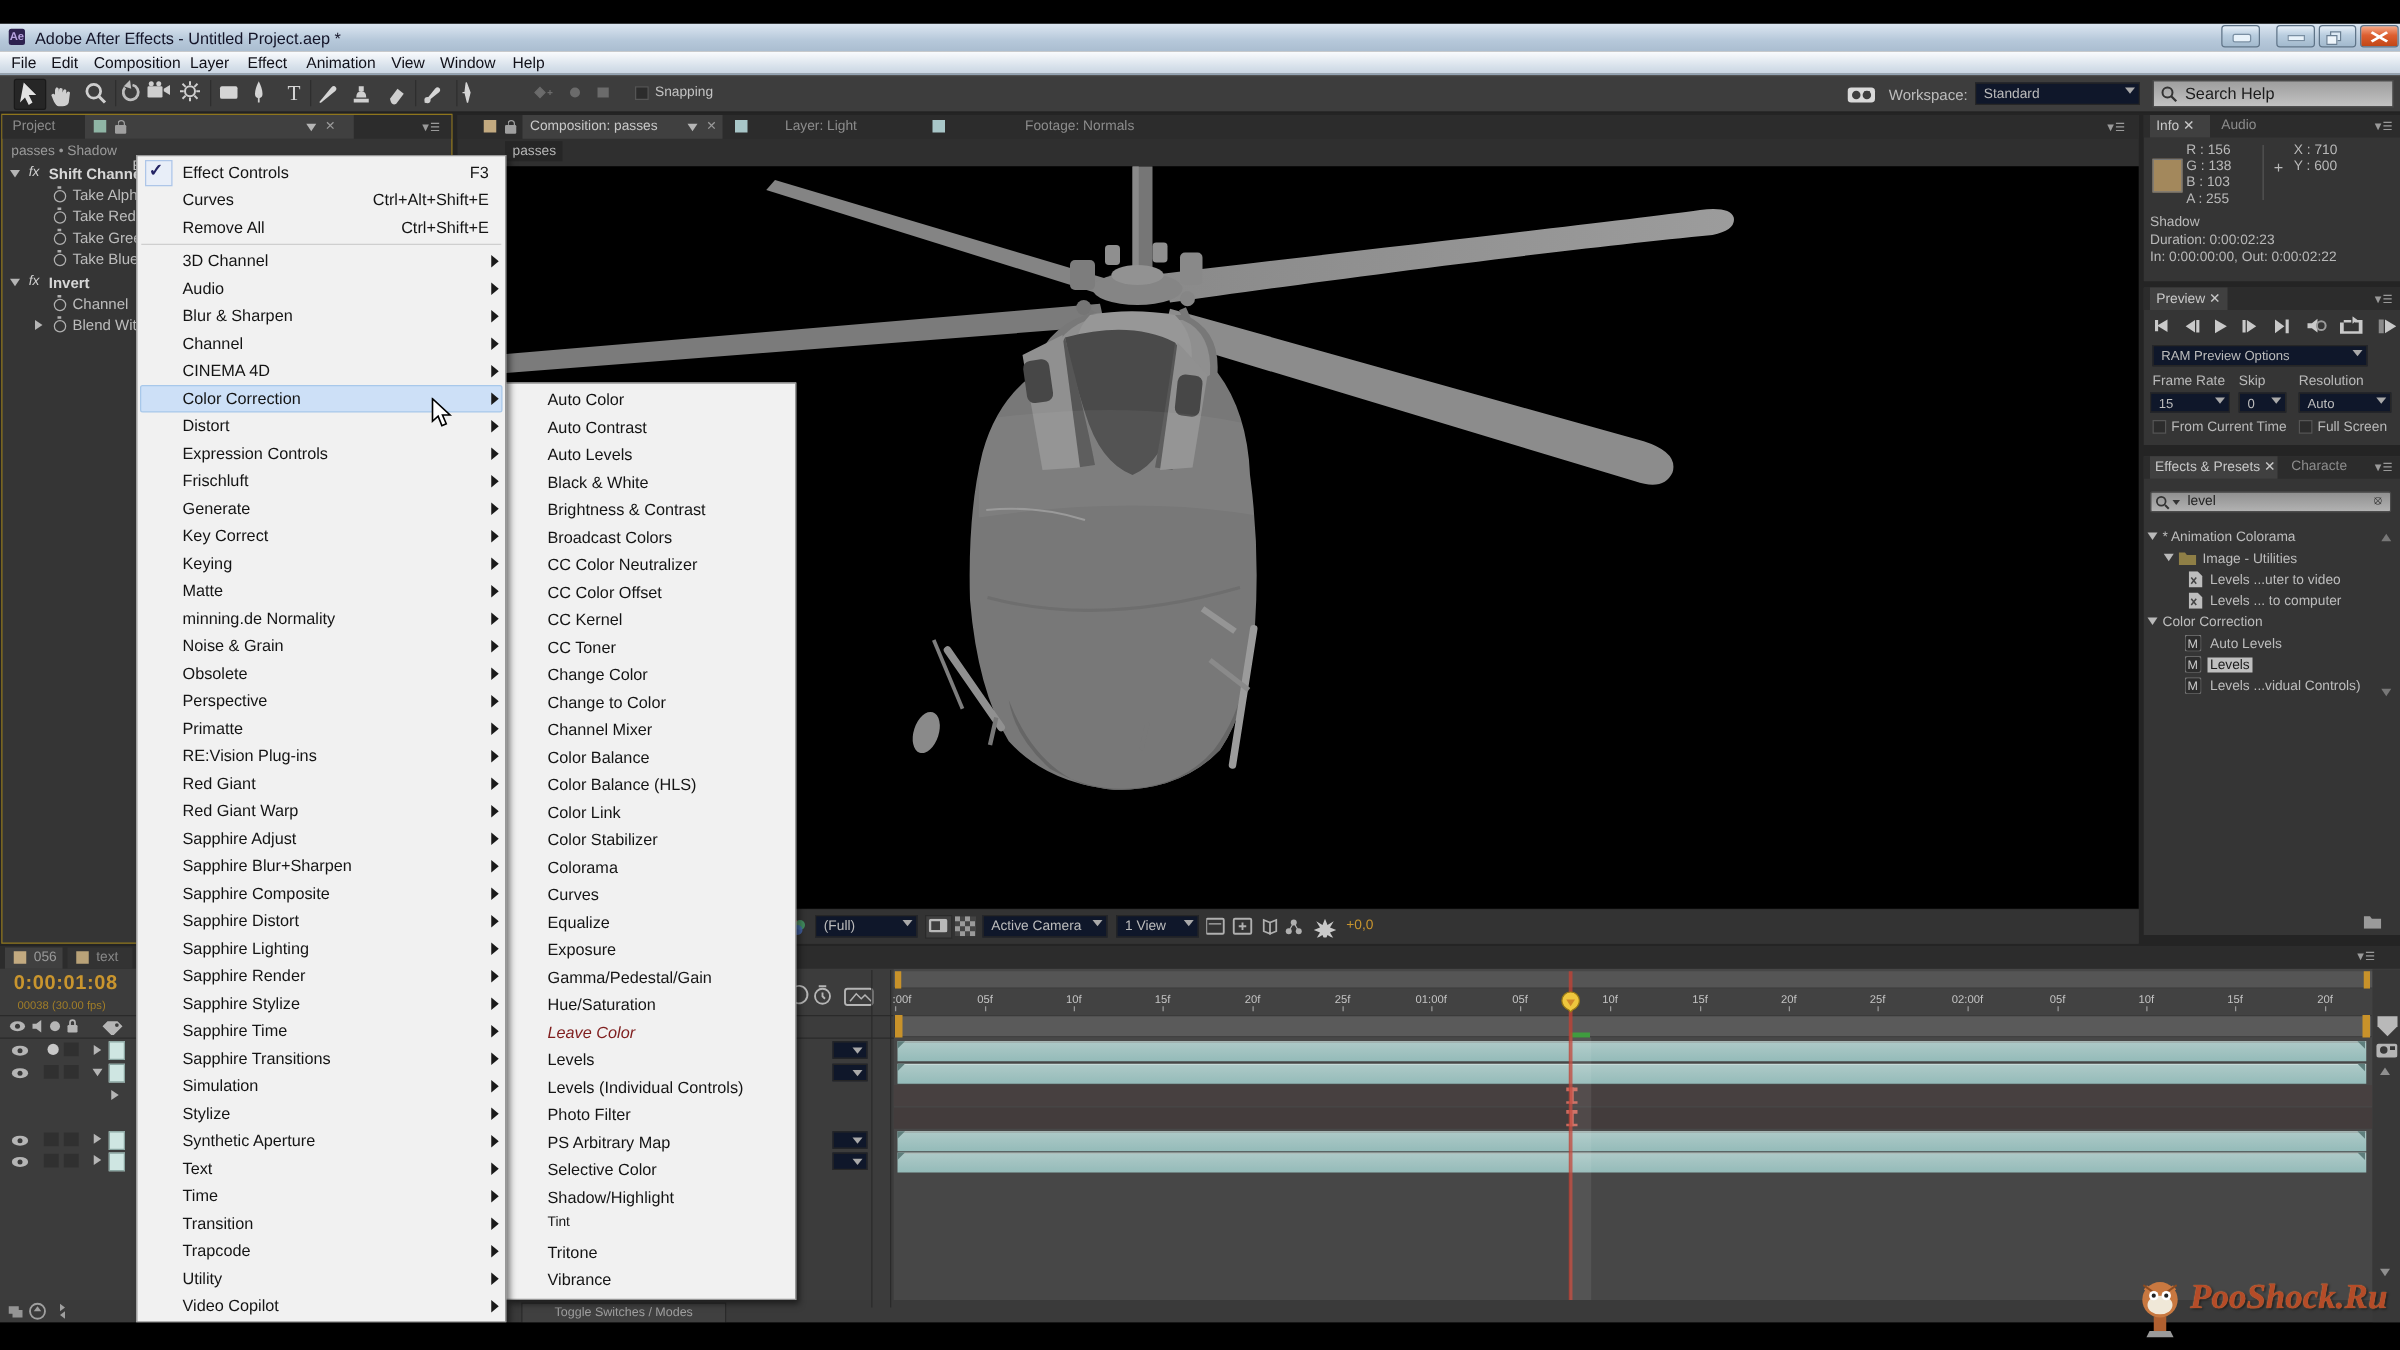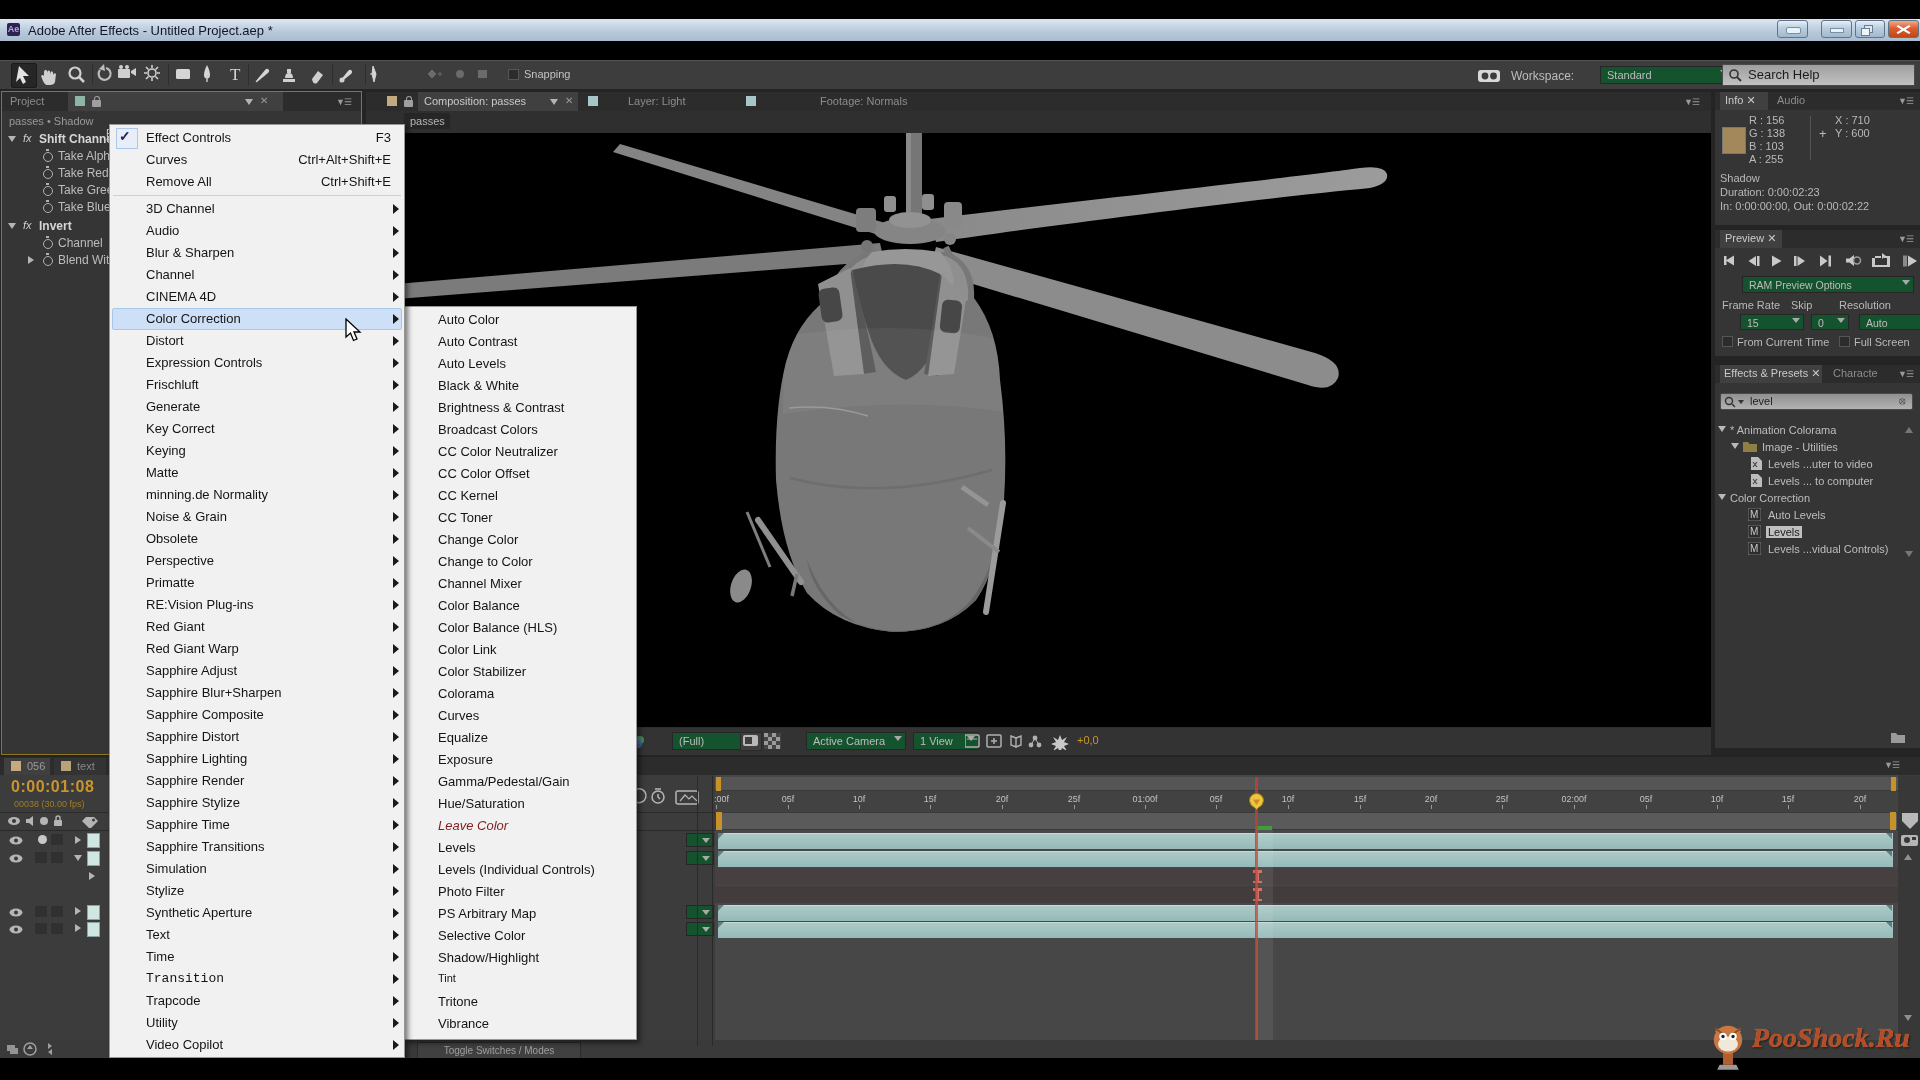--- a/index.html
+++ b/index.html
@@ -2,21 +2,21 @@
 <html><head><meta charset="utf-8">
 <style>
 html,body{margin:0;padding:0;background:#000;}
 #root{position:relative;width:1920px;height:1080px;overflow:hidden;background:#000;
  font-family:"Liberation Sans",sans-serif;filter:blur(0.4px);}
 .a{position:absolute;white-space:nowrap;}
 .sw{position:absolute;width:10px;height:10px;}
 .lk{position:absolute;width:9px;height:7px;background:#9f9f9f;border-radius:1px;}
 .lk:before{content:"";position:absolute;left:1.5px;top:-4px;width:4px;height:4px;border:1.5px solid #9f9f9f;border-bottom:none;border-radius:3px 3px 0 0;}
 .pmenu{position:absolute;color:#9a9a9a;font-size:9px;letter-spacing:-1px;}
-.dd{position:absolute;background:#14532d;border:1px solid #262626;box-sizing:border-box;color:#bcbcbc;margin-left:20px;}
+.dd{position:absolute;background:#0f172a;border:1px solid #262626;box-sizing:border-box;color:#bcbcbc;}
 .dd .v{position:absolute;left:6px;top:2px;font-size:11px;}
 .dd .c{position:absolute;right:3px;top:3px;width:0;height:0;border-left:4px solid transparent;border-right:4px solid transparent;border-top:5px solid #a9a9a9;}
 .cb{position:absolute;width:9px;height:9px;background:#2c2c2c;border:1px solid #555;}
 .tri-r{position:absolute;width:0;height:0;border-top:4px solid transparent;border-bottom:4px solid transparent;border-left:6px solid #b5b5b5;}
 .tri-d{position:absolute;width:0;height:0;border-left:4px solid transparent;border-right:4px solid transparent;border-top:6px solid #b5b5b5;}
 .stw{position:absolute;width:8px;height:8px;border:1.5px solid #b0b0b0;border-radius:50%;}
 .stw:before{content:"";position:absolute;left:2px;top:-4px;width:3px;height:2px;background:#b0b0b0;}
 </style></head><body>
 <div id="root">
 
@@ -27,20 +27,31 @@
 <div class="a" style="left:1821px;top:20px;width:31px;height:18px;border-radius:3px;border:1px solid #5f7488;box-sizing:border-box;background:linear-gradient(#e6eff8,#b9cddf 45%,#a2b9cd);"></div>
 <div class="a" style="left:1855px;top:20px;width:30px;height:18px;border-radius:3px;border:1px solid #5f7488;box-sizing:border-box;background:linear-gradient(#e6eff8,#b9cddf 45%,#a2b9cd);"></div>
 <div class="a" style="left:1888px;top:20px;width:31px;height:18px;border-radius:3px;border:1px solid #5f7488;box-sizing:border-box;background:linear-gradient(#f5a988,#dd5f31 45%,#c24616);"></div>
 <div class="a" style="left:1786px;top:27px;width:13px;height:5px;background:#e8f2fa;border:1px solid #7a8fa3;border-radius:2px;"></div>
 <div class="a" style="left:1830px;top:28px;width:12px;height:3px;background:#e8f2fa;border:1px solid #7a8fa3;"></div>
 <div class="a" style="left:1864px;top:25px;width:7px;height:6px;background:#dce9f4;border:1px solid #6a7f93;"></div>
 <div class="a" style="left:1861px;top:28px;width:7px;height:6px;background:#eef5fb;border:1px solid #6a7f93;"></div>
 <svg class="a" style="left:1896px;top:24px;" width="15" height="11" viewBox="0 0 15 11">
       <path d="M2 1 L7.5 4.2 13 1 14.5 2.6 9.5 5.5 14.5 8.4 13 10 7.5 6.8 2 10 0.5 8.4 5.5 5.5 0.5 2.6 Z" fill="#fff"></path>
     </svg>
+<div class="a" style="left:0;top:41px;width:1920px;height:19px;background:linear-gradient(#fbfcfe,#d6e0ea 70%,#c9d5e2);border-bottom:1px solid #93a3b3;box-sizing:border-box;">
+<span class="a" style="left:9px;top:2px;font-size:12.5px;color:#101018;">File</span>
+<span class="a" style="left:41px;top:2px;font-size:12.5px;color:#101018;">Edit</span>
+<span class="a" style="left:75px;top:2px;font-size:12.5px;color:#101018;">Composition</span>
+<span class="a" style="left:152px;top:2px;font-size:12.5px;color:#101018;">Layer</span>
+<span class="a" style="left:198px;top:2px;font-size:12.5px;color:#101018;">Effect</span>
+<span class="a" style="left:245px;top:2px;font-size:12.5px;color:#101018;">Animation</span>
+<span class="a" style="left:313px;top:2px;font-size:12.5px;color:#101018;">View</span>
+<span class="a" style="left:352px;top:2px;font-size:12.5px;color:#101018;">Window</span>
+<span class="a" style="left:410px;top:2px;font-size:12.5px;color:#101018;">Help</span>
+</div>
 <div class="a" style="left:0;top:60px;width:1920px;height:30px;background:#3d3d3d;border-top:1px solid #525252;border-bottom:1px solid #242424;box-sizing:border-box;"></div>
 <div class="a" style="left:11px;top:63px;width:24px;height:23px;background:#262626;border:1px solid #1a1a1a;border-radius:2px;"></div>
 <svg class="a" style="left:0;top:60px;" width="600" height="30" viewBox="0 0 600 30">
 <g fill="#cfcfcf" stroke="none">
 <path d="M19 6 l10 10 -6 0 3 6 -3 2 -3 -6 -4 4 z" fill="#e2e2e2"></path>
 <path d="M44 12 q1 -4 3 -1 l0 3 q0 -5 3 -3 l0 3 q1 -4 3 -2 l0 3 q1 -3 3 -1 l-1 8 q-1 3 -5 3 l-3 0 q-2 0 -4 -4 l-2 -5 q2 -2 3 0 z"></path>
 <circle cx="75" cy="13" r="5.5" fill="none" stroke="#cfcfcf" stroke-width="2.2"></circle>
 <path d="M79 17 l5 5" stroke="#cfcfcf" stroke-width="2.5"></path>
 <path d="M100 10 a6 6 0 1 0 6 -2" fill="none" stroke="#bdbdbd" stroke-width="2.2"></path>
 <path d="M104 4 l-5 5 6 2 z" fill="#bdbdbd"></path>
@@ -641,21 +652,21 @@
  <div class="a" style="left:36px;top:736px;font-size:13px;color:#141414;">Simulation</div>
  <div class="a" style="left:283px;top:739px;width:0;height:0;border-top:5px solid transparent;border-bottom:5px solid transparent;border-left:6px solid #1a1a1a;"></div>
  <div class="a" style="left:36px;top:758px;font-size:13px;color:#141414;">Stylize</div>
  <div class="a" style="left:283px;top:761px;width:0;height:0;border-top:5px solid transparent;border-bottom:5px solid transparent;border-left:6px solid #1a1a1a;"></div>
  <div class="a" style="left:36px;top:780px;font-size:13px;color:#141414;">Synthetic Aperture</div>
  <div class="a" style="left:283px;top:783px;width:0;height:0;border-top:5px solid transparent;border-bottom:5px solid transparent;border-left:6px solid #1a1a1a;"></div>
  <div class="a" style="left:36px;top:802px;font-size:13px;color:#141414;">Text</div>
  <div class="a" style="left:283px;top:805px;width:0;height:0;border-top:5px solid transparent;border-bottom:5px solid transparent;border-left:6px solid #1a1a1a;"></div>
  <div class="a" style="left:36px;top:824px;font-size:13px;color:#141414;">Time</div>
  <div class="a" style="left:283px;top:827px;width:0;height:0;border-top:5px solid transparent;border-bottom:5px solid transparent;border-left:6px solid #1a1a1a;"></div>
- <div class="a" style="left:36px;top:846px;font-size:13px;color:#141414;font-family:Liberation Mono, monospace;">Transition</div>
+ <div class="a" style="left:36px;top:846px;font-size:13px;color:#141414;">Transition</div>
  <div class="a" style="left:283px;top:849px;width:0;height:0;border-top:5px solid transparent;border-bottom:5px solid transparent;border-left:6px solid #1a1a1a;"></div>
  <div class="a" style="left:36px;top:868px;font-size:13px;color:#141414;">Trapcode</div>
  <div class="a" style="left:283px;top:871px;width:0;height:0;border-top:5px solid transparent;border-bottom:5px solid transparent;border-left:6px solid #1a1a1a;"></div>
  <div class="a" style="left:36px;top:890px;font-size:13px;color:#141414;">Utility</div>
  <div class="a" style="left:283px;top:893px;width:0;height:0;border-top:5px solid transparent;border-bottom:5px solid transparent;border-left:6px solid #1a1a1a;"></div>
  <div class="a" style="left:36px;top:912px;font-size:13px;color:#141414;">Video Copilot</div>
  <div class="a" style="left:283px;top:915px;width:0;height:0;border-top:5px solid transparent;border-bottom:5px solid transparent;border-left:6px solid #1a1a1a;"></div>
 </div>
 <div class="a" style="left:404px;top:306px;width:233px;height:734px;background:#f1f1f1;border:1px solid #979797;box-sizing:border-box;z-index:49;box-shadow:3px 3px 5px rgba(0,0,0,0.5);">
  <div class="a" style="left:33px;top:5px;font-size:13px;color:#141414;">Auto Color</div>

